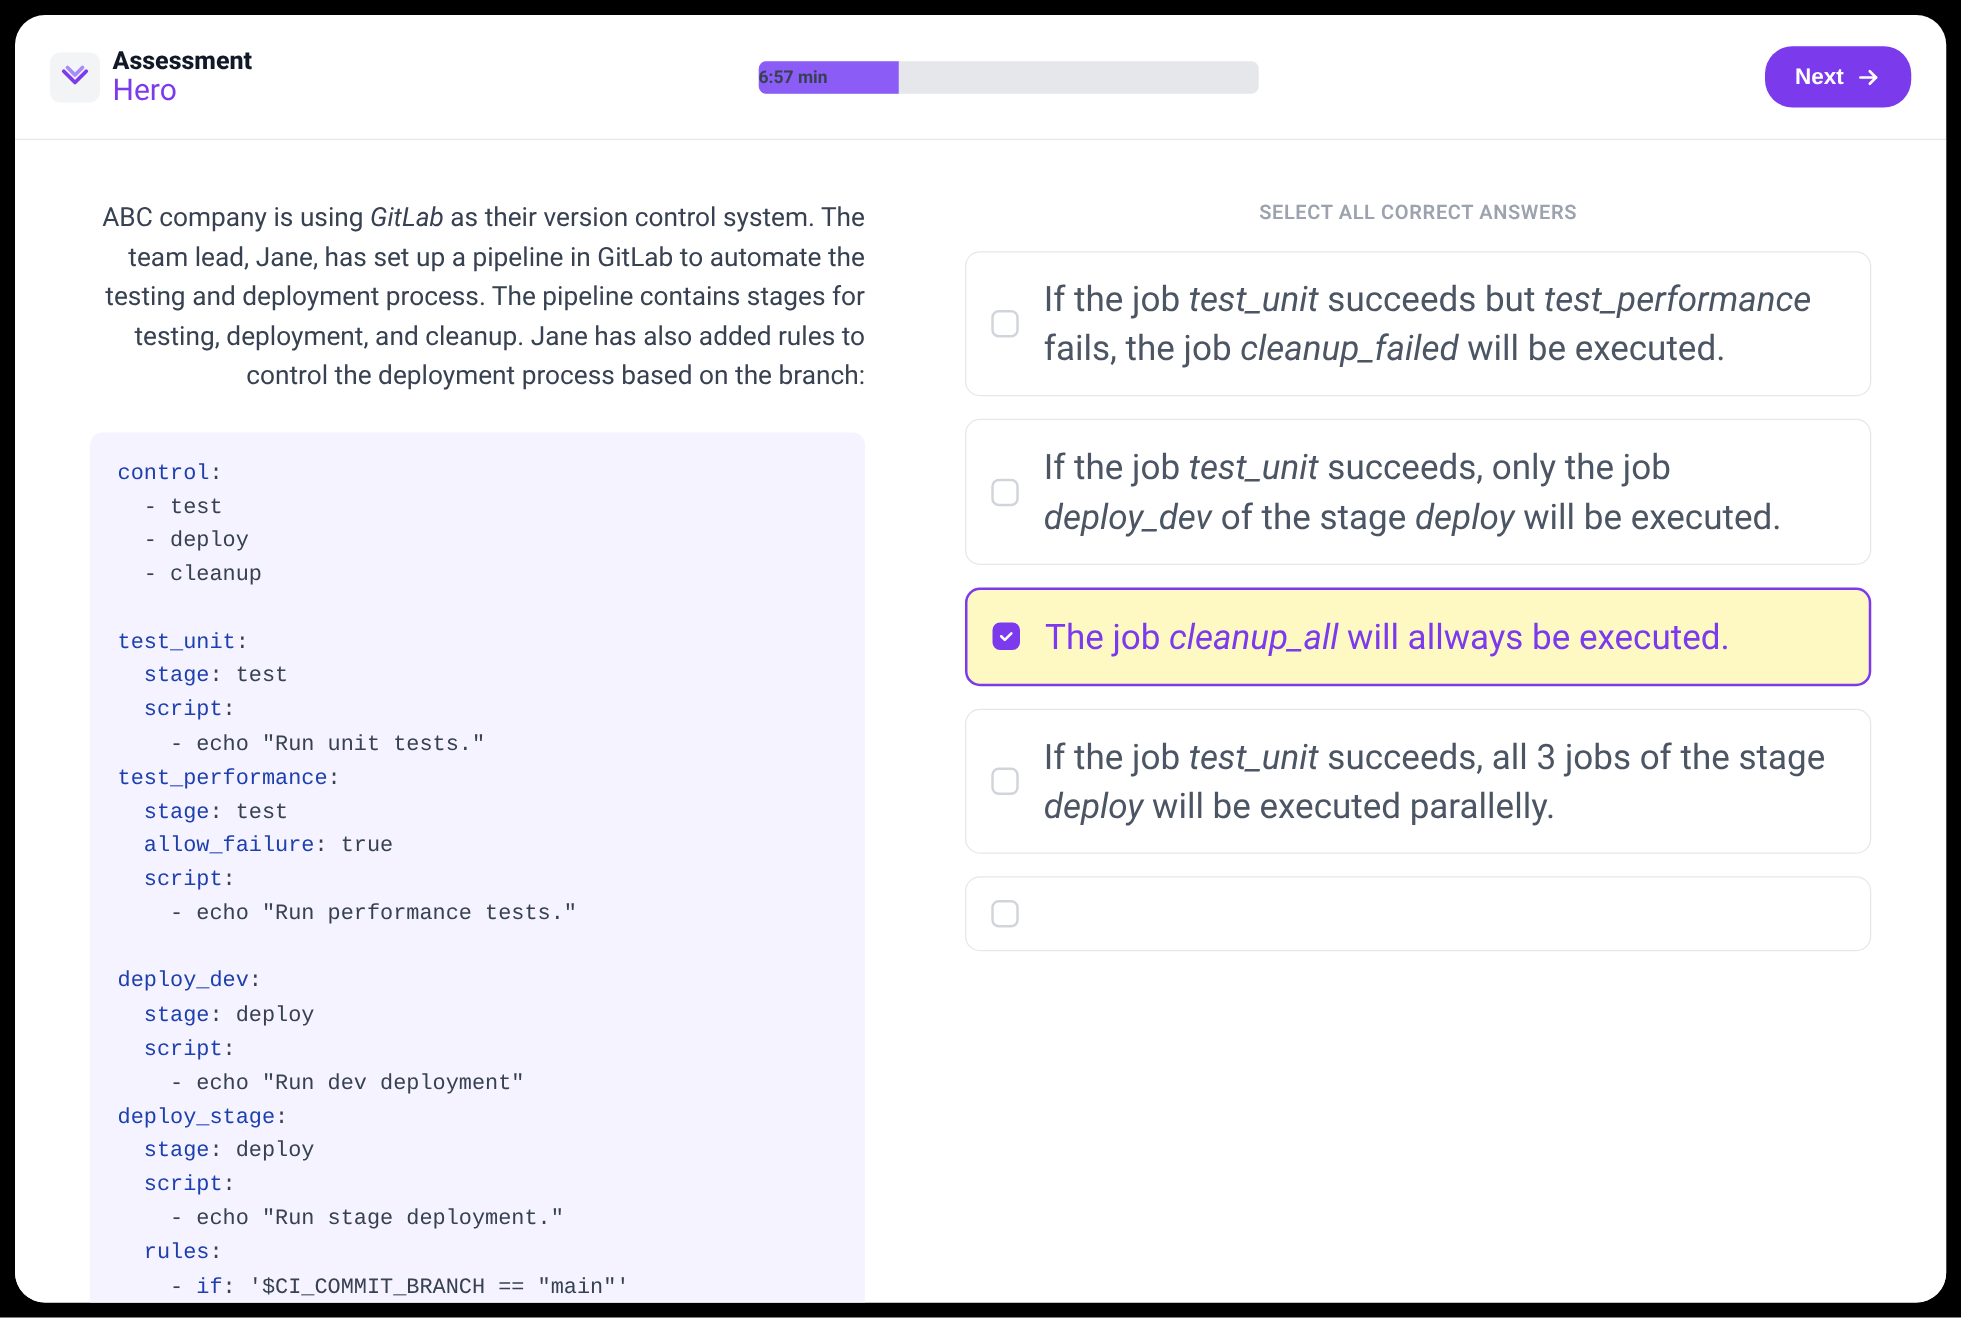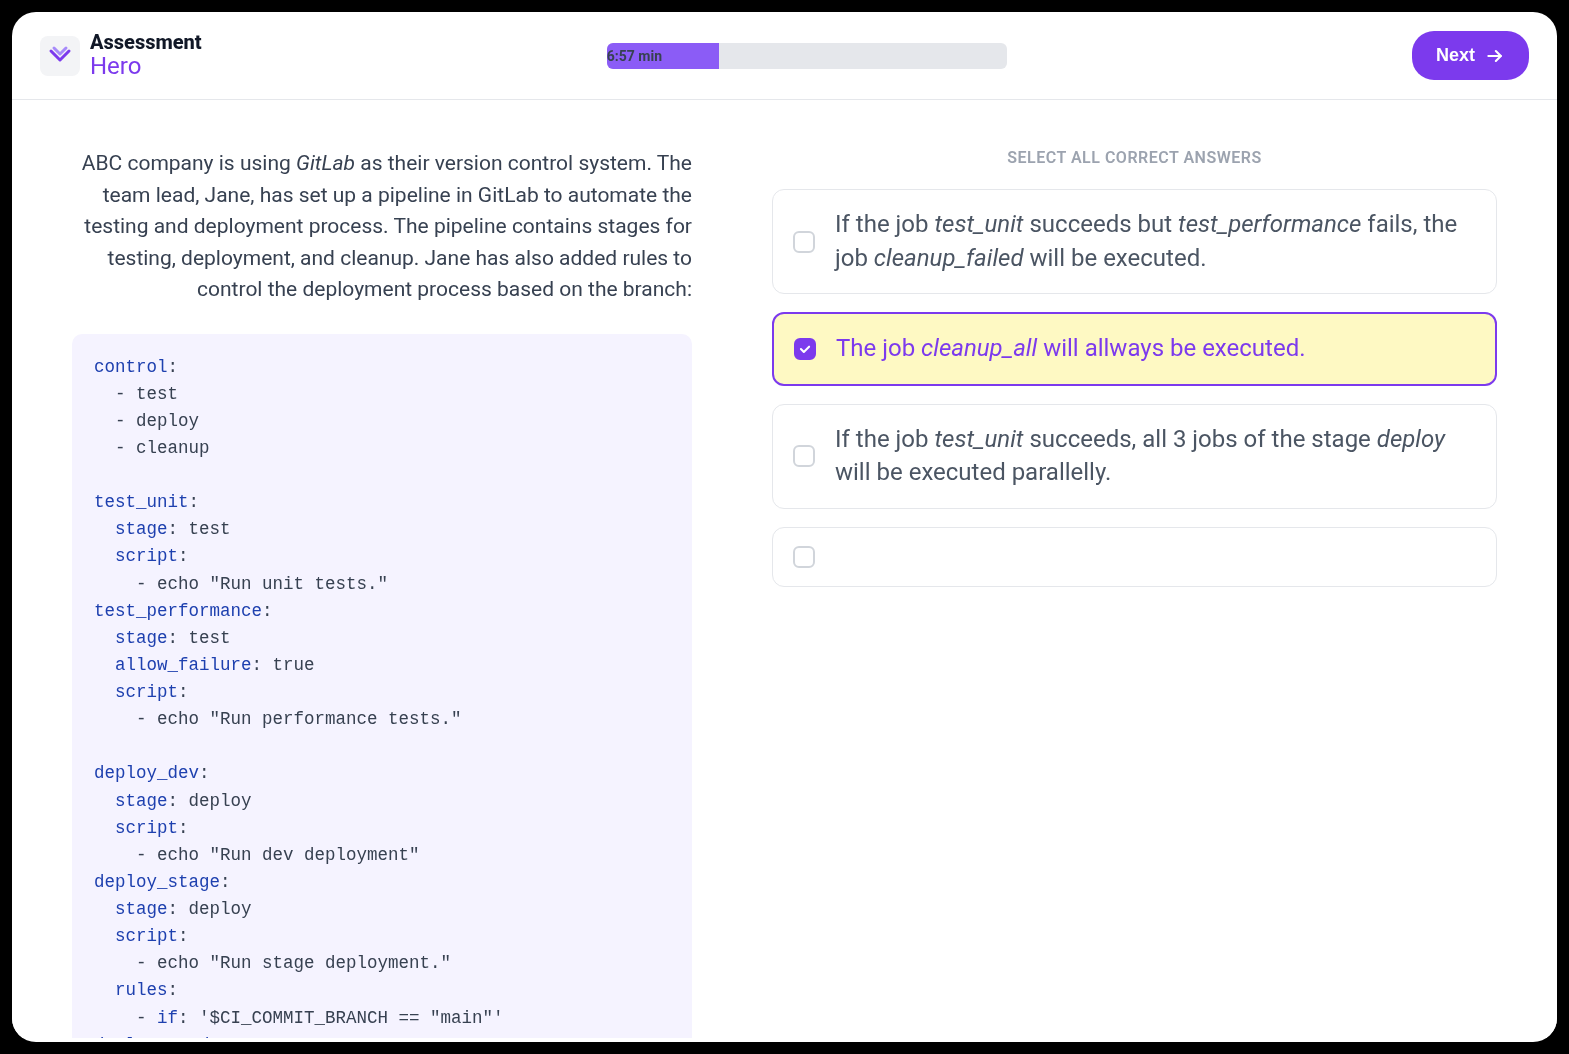--- a/index.html
+++ b/index.html
@@ -14,21 +14,21 @@
     border-radius: 24px;
     overflow: hidden;
     height: 1030px;
     position: relative;
   }
   .header {
     display: flex;
     align-items: center;
     padding: 32px 28px;
     border-bottom: 1px solid #e5e7eb;
-    height: 88px;
+    height: 100px;
   }
   .logo-block {
     display: flex;
     align-items: center;
     gap: 10px;
     flex: 0 0 auto;
   }
   .logo-icon {
     width: 40px; height: 40px;
     background: #f3f4f6;
@@ -142,21 +142,21 @@
     flex-shrink:0;
     display:flex; align-items:center; justify-content:center;
   }
   .answer.selected .checkbox {
     background:#7c3aed;
     border-color:#7c3aed;
   }
   .checkmark { display:none; }
   .answer.selected .checkmark { display:block; }
   .answer-text {
-    font-size: 24px;
+    font-size: 28px;
     color:#4b5563;
     line-height:1.4;
   }
   .answer.selected .answer-text { color:#7c3aed; }
   .answer-text em { font-style: italic; }
 </style>
 </head>
 <body>
 
 <div class="app-frame">
@@ -222,20 +222,24 @@
 <span class="tk-key">deploy_prod</span>:</pre>
     </div>
 
     <div class="right">
       <div class="answers-heading">SELECT ALL CORRECT ANSWERS</div>
       <div id="answers-list">
           <div class="answer">
             <div class="checkbox"></div>
             <div class="answer-text">If the job <em>test_unit</em> succeeds but <em>test_performance</em> fails, the job <em>cleanup_failed</em> will be executed.</div>
           </div>
+          <div class="answer">
+            <div class="checkbox"></div>
+            <div class="answer-text">If the job <em>test_unit</em> succeeds, only the job <em>deploy_dev</em> of the stage <em>deploy</em> will be executed.</div>
+          </div>
           <div class="answer selected">
             <div class="checkbox">
               <svg class="checkmark" width="14" height="14" viewBox="0 0 24 24" fill="none" stroke="#fff" stroke-width="3.5" stroke-linecap="round" stroke-linejoin="round">
                 <polyline points="5 12 10 17 19 8"></polyline>
               </svg>
             </div>
             <div class="answer-text">The job <em>cleanup_all</em> will allways be executed.</div>
           </div>
           <div class="answer">
             <div class="checkbox"></div>

